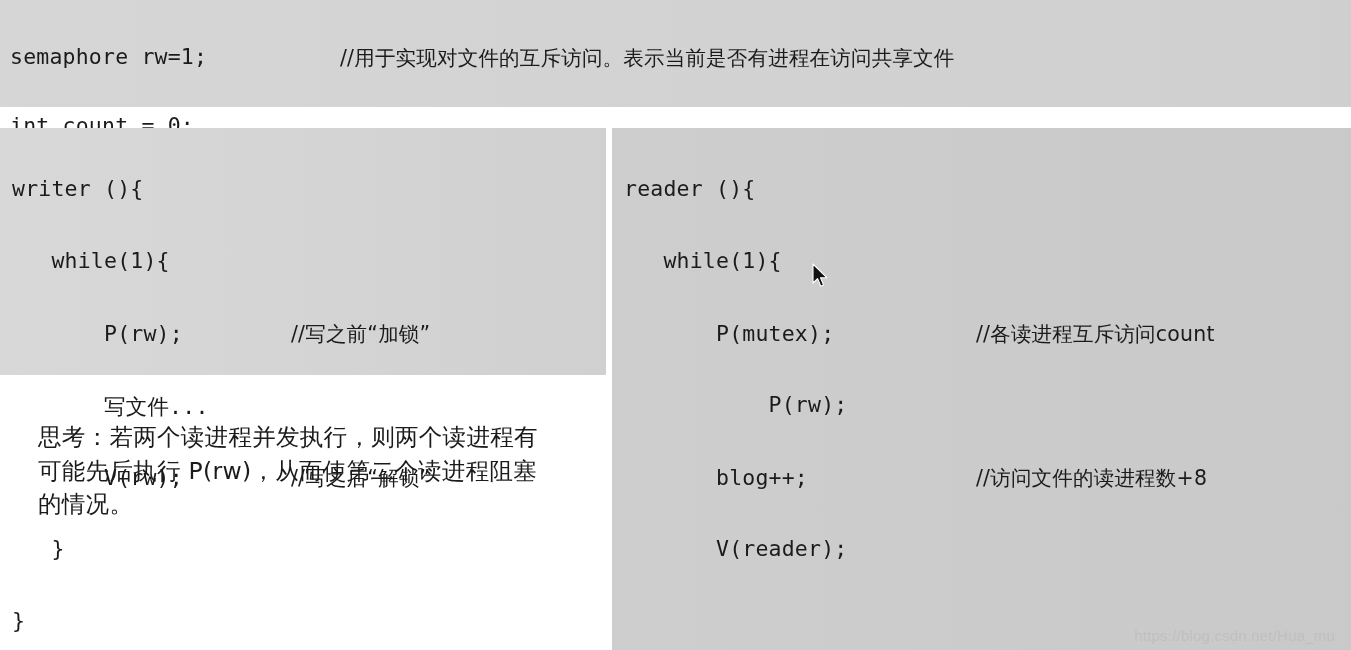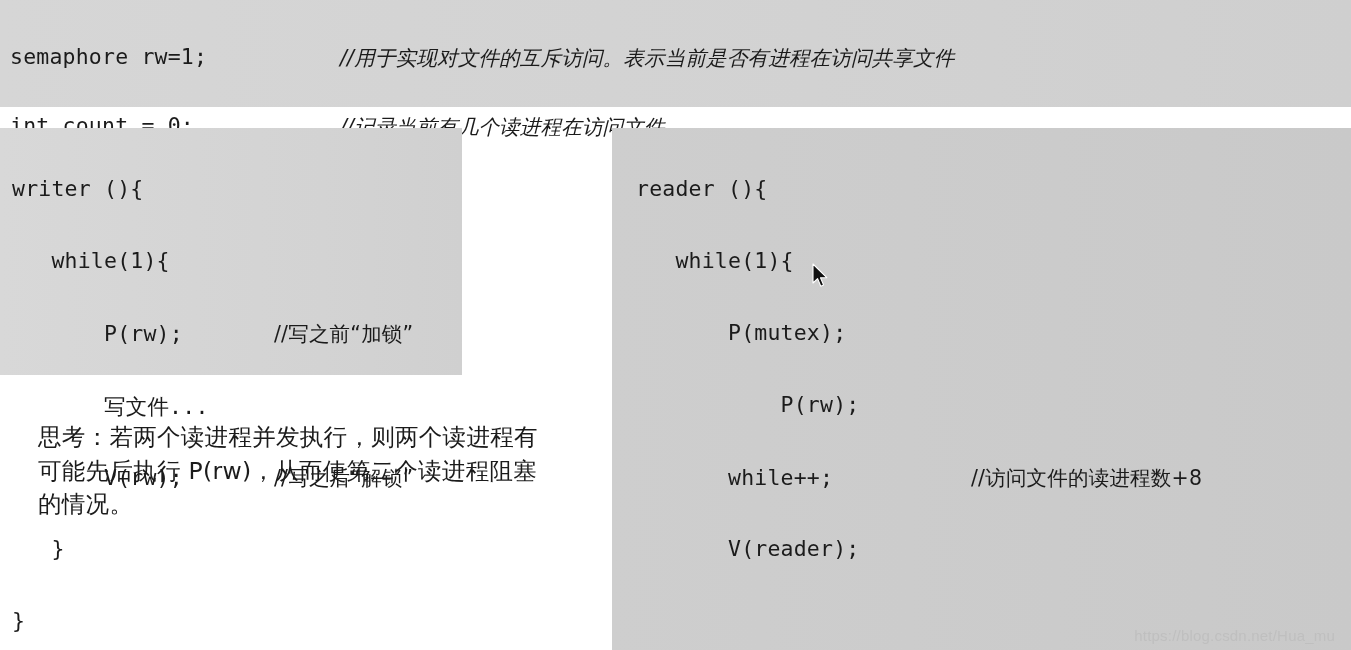--- a/index.html
+++ b/index.html
@@ -44,60 +44,60 @@
   .decl-code {
     display: inline-block;
   }
   .decl-code.w1 { width: 330px; }
   .decl-code.w2 { width: 330px; }
   .decl-code.w3 { width: 0px; }
   .decl-cmt {
     font-family: "DejaVu Sans", sans-serif;
     font-size: 20.5px;
     color: #1b1b1b;
-    font-style: italic;
   }
 
   
   #writer-block {
     left: 0;
     top: 128px;
-    width: 462px;
+    width: 606px;
     height: 247px;
     padding: 10px 0 0 12px;
     box-sizing: border-box;
     background: linear-gradient(to right, #d8d8d8 0%, #d3d3d3 70%, #d0d0d0 100%);
   }
 
   
   #reader-block {
     left: 612px;
     top: 128px;
     width: 739px;
     height: 522px;
-    padding: 10px 0 0 24px;
+    padding: 10px 0 0 12px;
     box-sizing: border-box;
     background: linear-gradient(to right, #cecece 0%, #cbcbcb 60%, #c9c9c9 100%);
   }
 
   .cline {
     display: flex;
     align-items: baseline;
     height: 34px;
     font-size: 21.5px;
     letter-spacing: 0.2px;
   }
   .cline .ctxt {
     display: inline-block;
     white-space: pre;
   }
   .cline .ccmt {
     font-family: "DejaVu Sans", sans-serif;
     font-size: 20.5px;
     white-space: pre;
+    margin-left: 17px;
   }
   
   #writer-block .ctxt { width: 262px; }
   #reader-block .ctxt { width: 335px; }
 
   
   #prose-block {
     position: absolute;
     left: 22px;
     top: 405px;
@@ -135,21 +135,20 @@
 </head>
 <body>
 
 <div class="code-panel" id="decl-block">
   <div class="decl-line">
     <span class="decl-code w1">semaphore rw=1;</span>
     <span class="decl-cmt">//用于实现对文件的互斥访问。表示当前是否有进程在访问共享文件</span>
   </div>
   <div class="decl-line">
     <span class="decl-code w2">int count = 0;</span>
-    <span class="decl-cmt">//记录当前有几个读进程在访问文件</span>
   </div>
   <div class="decl-line">
     <span class="decl-code w3">semaphore mutex = 1;</span>
     <span class="decl-cmt">//用于保证对count变量的互斥访问</span>
   </div>
 </div>
 
 <div class="code-panel" id="writer-block">
   <div class="cline">
     <span class="ctxt">writer (){</span>
@@ -185,26 +184,27 @@
   <div class="cline">
     <span class="ctxt">reader (){</span>
     <span class="ccmt"></span>
   </div>
   <div class="cline">
     <span class="ctxt">   while(1){</span>
     <span class="ccmt"></span>
   </div>
   <div class="cline">
     <span class="ctxt">       P(mutex);</span>
+    <span class="ccmt">//各读进程互斥访问count</span>
   </div>
   <div class="cline">
     <span class="ctxt">           P(rw);</span>
   </div>
   <div class="cline">
-    <span class="ctxt">       while++;</span>
+    <span class="ctxt">       blog++;</span>
     <span class="ccmt">//访问文件的读进程数+8</span>
   </div>
   <div class="cline">
     <span class="ctxt">       V(reader);</span>
     <span class="ccmt"></span>
   </div>
   
   
   
   

